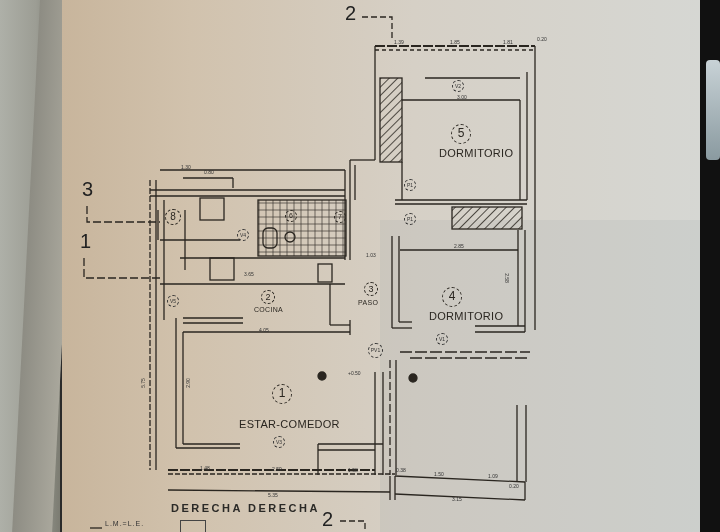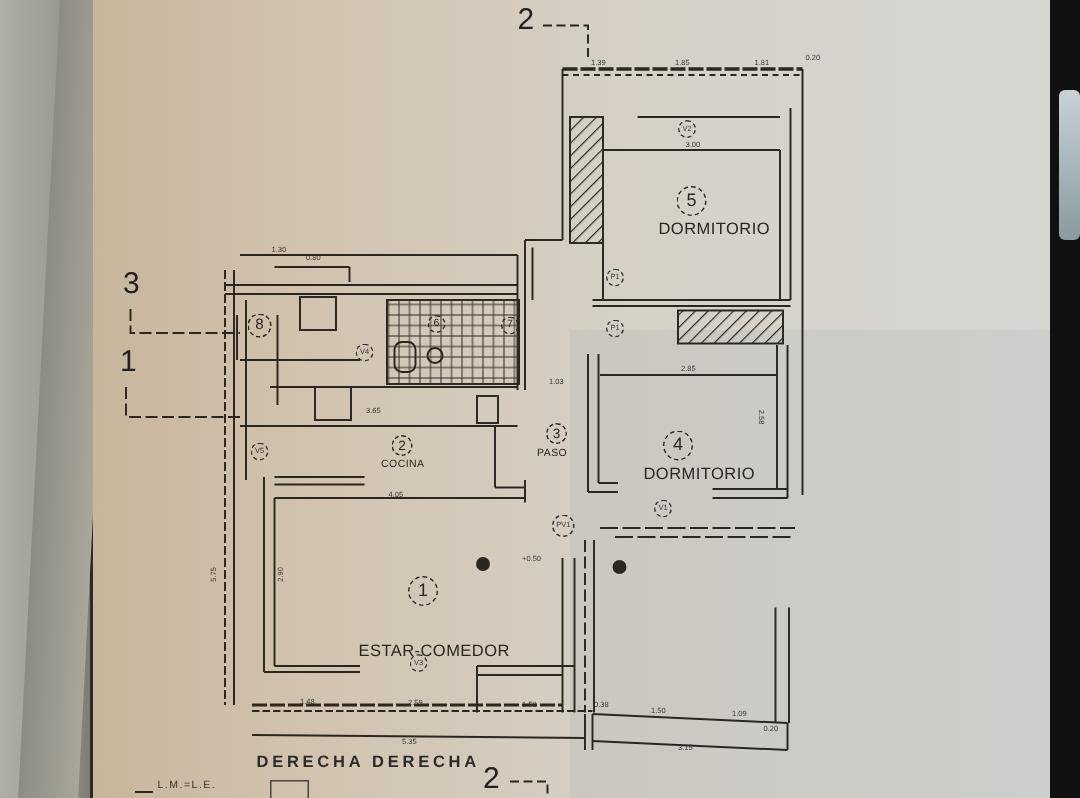--- a/index.html
+++ b/index.html
@@ -151,21 +151,21 @@
 <div class="num" style="left:442px; top:287px;">4</div>
 <div class="lbl" style="left:429px; top:310px;">DORMITORIO</div>
 
 <div class="num" style="left:364px; top:282px; width:12px; height:12px; font-size:9px; line-height:12px;">3</div>
 <div class="lbl" style="left:358px; top:299px; font-size:7px; font-weight:normal;">PASO</div>
 
 <div class="num" style="left:261px; top:290px; width:12px; height:12px; font-size:9px; line-height:12px;">2</div>
 <div class="lbl" style="left:254px; top:306px; font-size:7px; font-weight:normal;">COCINA</div>
 
 <div class="num" style="left:272px; top:384px;">1</div>
-<div class="lbl" style="left:239px; top:428px;">ESTAR-COMEDOR</div>
+<div class="lbl" style="left:239px; top:418px;">ESTAR-COMEDOR</div>
 
 <div class="num" style="left:165px; top:209px; width:14px; height:14px; font-size:10px; line-height:14px;">8</div>
 <div class="num" style="left:285px; top:210px; width:10px; height:10px; font-size:7px; line-height:10px;">6</div>
 <div class="num" style="left:334px; top:211px; width:10px; height:10px; font-size:7px; line-height:10px;">7</div>
 
 <div class="badge" style="left:452px; top:80px;">V2</div>
 <div class="badge" style="left:404px; top:179px;">P1</div>
 <div class="badge" style="left:404px; top:213px;">P1</div>
 <div class="badge" style="left:436px; top:333px;">V1</div>
 <div class="badge" style="left:368px; top:343px; width:13px; height:13px; line-height:13px;">PV1</div>

